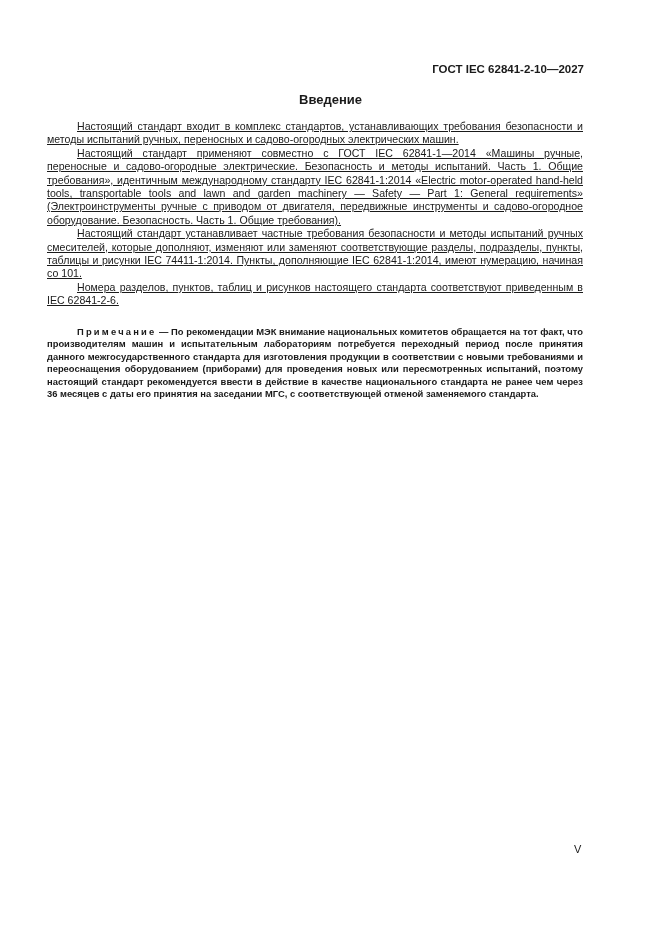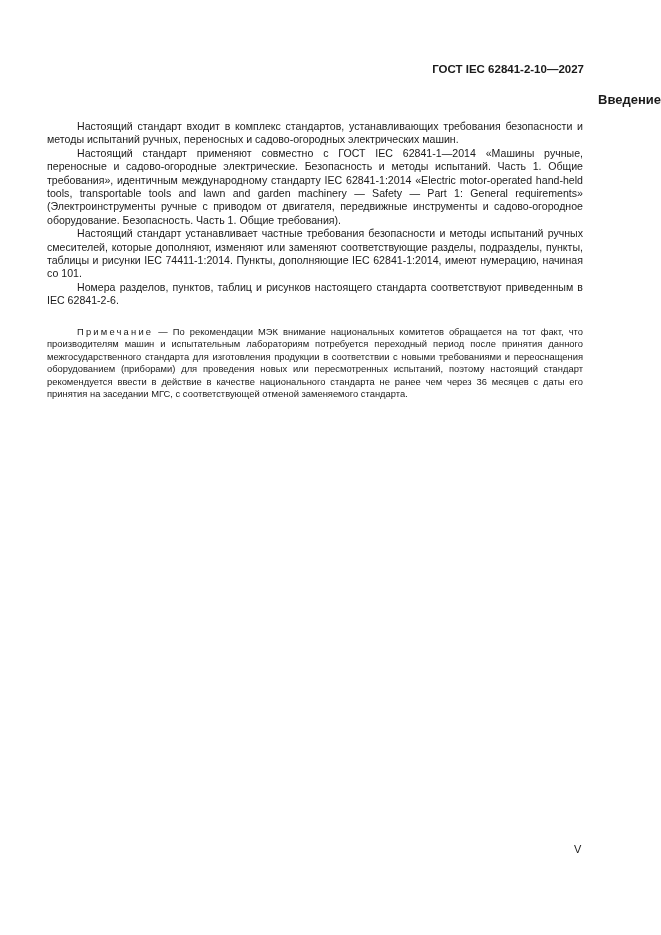--- a/index.html
+++ b/index.html
@@ -1,25 +1,25 @@
 <!DOCTYPE html>
 <html><head>
 <meta charset="utf-8">
 <style>
   html, body { margin: 0; padding: 0; background: #ffffff; }
   body { width: 661px; height: 935px; position: relative; overflow: hidden;
          font-family: "Liberation Sans", sans-serif; color: #1a1a1a; }
   .header { position: absolute; top: 63px; right: 77px; font-weight: bold; font-size: 11.5px; }
-  .title { position: absolute; top: 92px; left: 0; width: 661px; text-align: right;
+  .title { position: absolute; top: 92px; left: 0; width: 661px; text-align: center;
            font-weight: bold; font-size: 13px; }
   .body-text { position: absolute; top: 120px; left: 47px; width: 536px;
                font-size: 10.6px; line-height: 13.4px; text-align: justify; }
-  .body-text p { margin: 0; text-indent: 30px; }
+  .body-text p { margin: 0; text-indent: 30px; text-decoration: underline; }
   .note { position: absolute; top: 326px; left: 47px; width: 536px;
-          font-size: 9.4px; line-height: 12.4px; text-align: justify; }
+          font-size: 9.4px; line-height: 12.4px; text-align: justify; font-weight: bold; }
   .note p { margin: 0; text-indent: 30px; }
   .note-label { letter-spacing: 2.2px; }
   .page-num { position: absolute; top: 843px; left: 574px; font-size: 11px; }
 </style>
 </head>
 <body>
 
 <div class="header">ГОСТ IEC 62841-2-10—2027</div>
 
 <div class="title">Введение</div>

